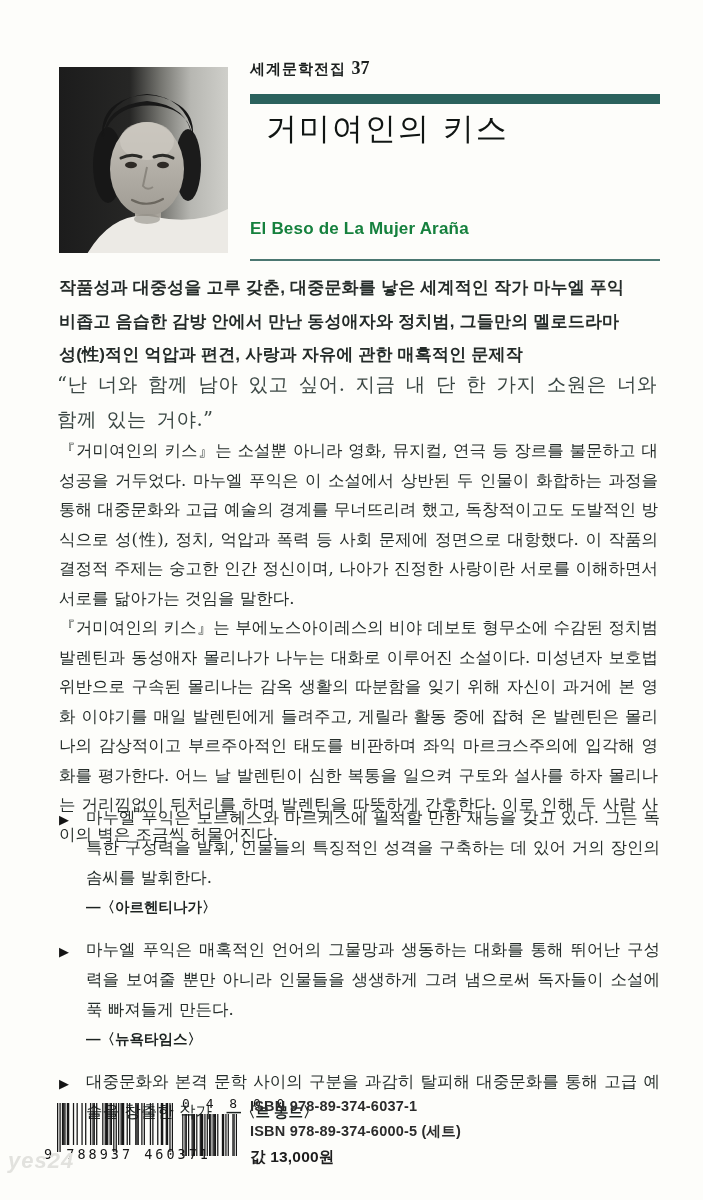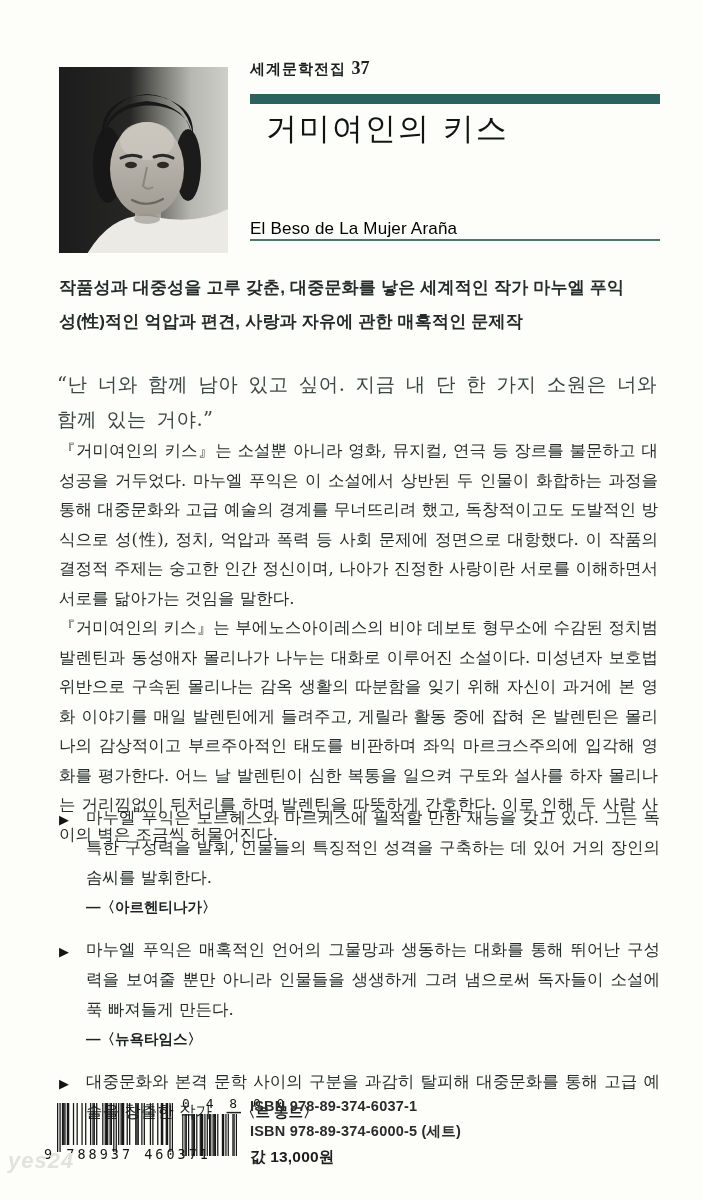--- a/index.html
+++ b/index.html
@@ -19,22 +19,22 @@
   .series-name{font-size:15px;}
   .series-num{font-size:18px;margin-left:0;letter-spacing:0;font-family:Liberation Serif, serif;}
   .accent-bar{left:250px;top:94px;width:410px;height:10px;background:#2b625d;}
   .book-title{
     left:233px;top:108px;width:420px;
     font-family:"DejaVu Serif","Liberation Serif",serif;
     font-size:31px;font-weight:normal;color:#10514;color:#101513;letter-spacing:2px;margin-left:33px;
   }
   .orig-title{
     left:250px;top:219px;width:410px;
-    font-size:17px;font-weight:normal;color:#000000;
-    padding-bottom:0;border-bottom:2px solid #4b7771;letter-spacing:0.2px;
+    font-size:17px;font-weight:bold;color:#15803d;
+    padding-bottom:20px;border-bottom:2px solid #4b7771;letter-spacing:0.2px;
   }
 
   
   .intro{left:59px;top:271px;width:600px;font-size:17px;font-weight:bold;
          line-height:33.5px;color:#242b29;letter-spacing:0.2px;}
   .pull-quote{
     left:57px;top:367px;width:600px;
     font-family:"DejaVu Serif","Liberation Serif",serif;
     font-size:19.5px;line-height:35px;color:#3b4744;
     text-align:justify;word-spacing:3px;letter-spacing:0.5px;
@@ -117,20 +117,21 @@
     <span class="series-name">세계문학전집</span>
     <span class="series-num">37</span>
   </div>
 </div>
 <div class="abs accent-bar"></div>
 <div class="abs book-title">거미여인의 키스</div>
 <div class="abs orig-title">El Beso de La Mujer Araña</div>
 
 <div class="abs intro">
   <div>작품성과 대중성을 고루 갖춘, 대중문화를 낳은 세계적인 작가 마누엘 푸익</div>
+  <div>비좁고 음습한 감방 안에서 만난 동성애자와 정치범, 그들만의 멜로드라마</div>
   <div>성(性)적인 억압과 편견, 사랑과 자유에 관한 매혹적인 문제작</div>
 </div>
 
 <div class="abs pull-quote">“난 너와 함께 남아 있고 싶어. 지금 내 단 한 가지 소원은 너와 함께 있는 거야.”</div>
 
 <div class="abs synopsis">
   <p>『거미여인의 키스』는 소설뿐 아니라 영화, 뮤지컬, 연극 등 장르를 불문하고 대성공을 거두었다. 마누엘 푸익은 이 소설에서 상반된 두 인물이 화합하는 과정을 통해 대중문화와 고급 예술의 경계를 무너뜨리려 했고, 독창적이고도 도발적인 방식으로 성(性), 정치, 억압과 폭력 등 사회 문제에 정면으로 대항했다. 이 작품의 결정적 주제는 숭고한 인간 정신이며, 나아가 진정한 사랑이란 서로를 이해하면서 서로를 닮아가는 것임을 말한다.</p>
   <p>『거미여인의 키스』는 부에노스아이레스의 비야 데보토 형무소에 수감된 정치범 발렌틴과 동성애자 몰리나가 나누는 대화로 이루어진 소설이다. 미성년자 보호법 위반으로 구속된 몰리나는 감옥 생활의 따분함을 잊기 위해 자신이 과거에 본 영화 이야기를 매일 발렌틴에게 들려주고, 게릴라 활동 중에 잡혀 온 발렌틴은 몰리나의 감상적이고 부르주아적인 태도를 비판하며 좌익 마르크스주의에 입각해 영화를 평가한다. 어느 날 발렌틴이 심한 복통을 일으켜 구토와 설사를 하자 몰리나는 거리낌없이 뒤처리를 하며 발렌틴을 따뜻하게 간호한다. 이로 인해 두 사람 사이의 벽은 조금씩 허물어진다.</p>
 </div>
 

